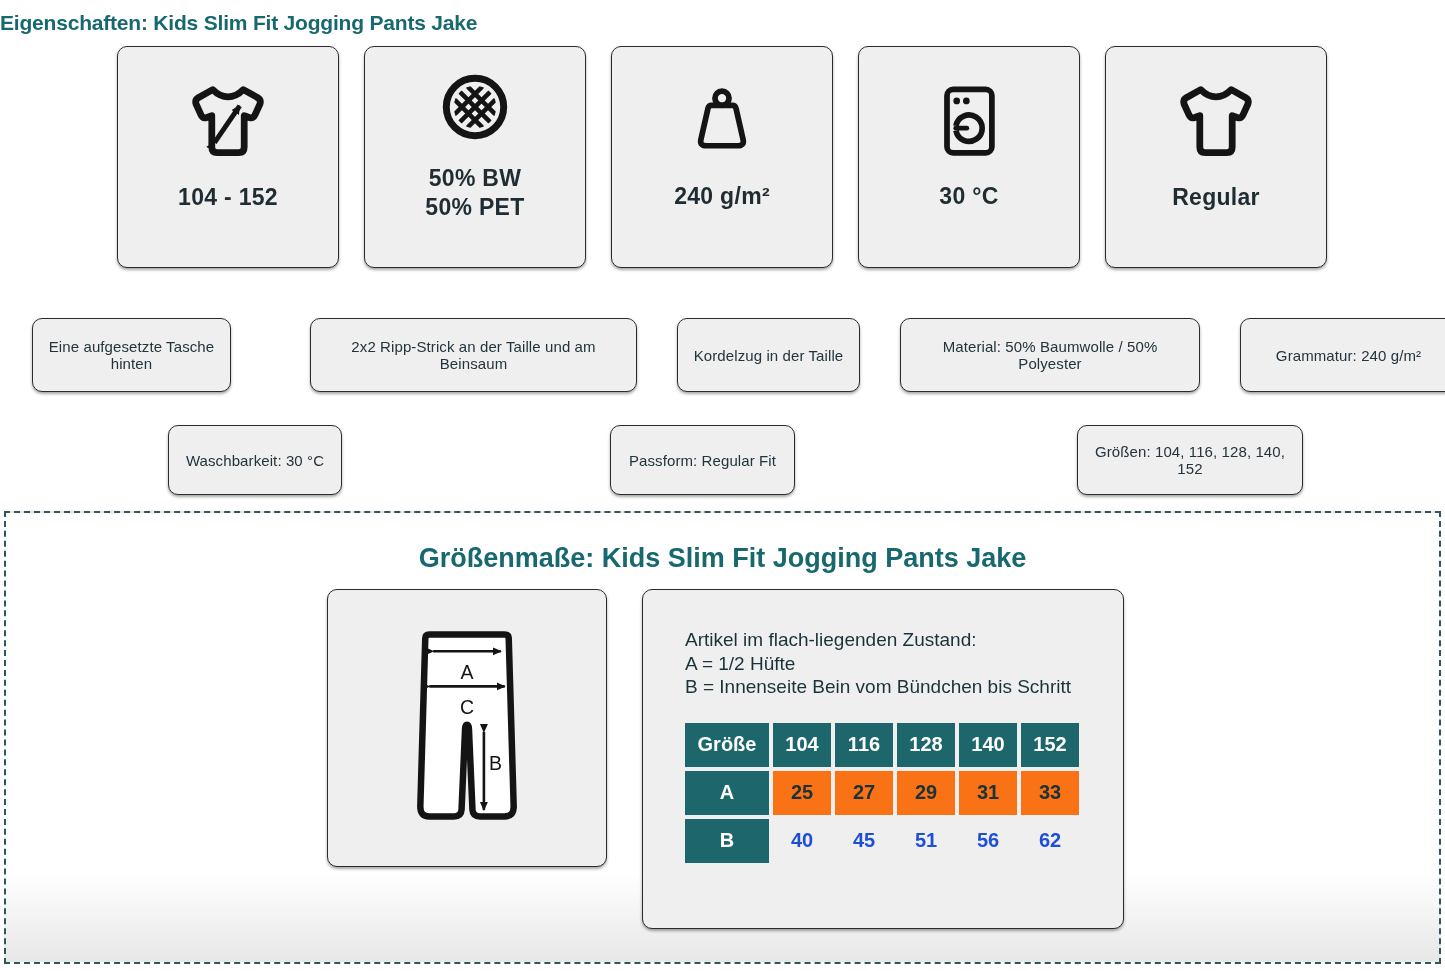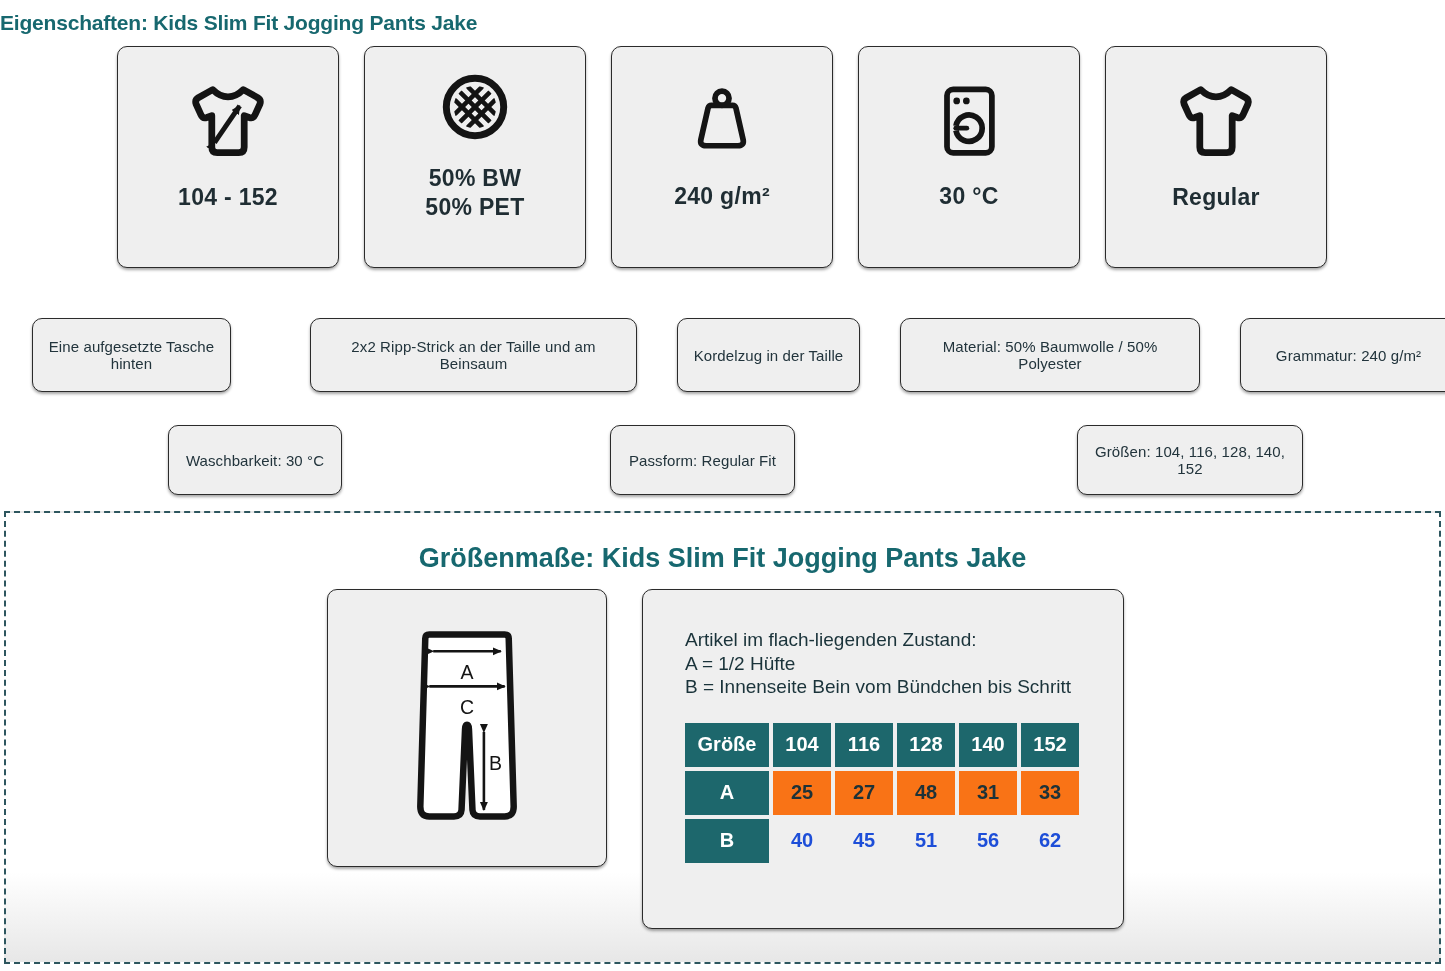--- a/index.html
+++ b/index.html
@@ -205,21 +205,21 @@
       <div class="cell th">Größe</div>
       <div class="cell th">104</div>
       <div class="cell th">116</div>
       <div class="cell th">128</div>
       <div class="cell th">140</div>
       <div class="cell th">152</div>
 
       <div class="cell th">A</div>
       <div class="cell val-a">25</div>
       <div class="cell val-a">27</div>
-      <div class="cell val-a">48</div>
+      <div class="cell val-a">29</div>
       <div class="cell val-a">31</div>
       <div class="cell val-a">33</div>
 
       <div class="cell th">B</div>
       <div class="cell val-b">40</div>
       <div class="cell val-b">45</div>
       <div class="cell val-b">51</div>
       <div class="cell val-b">56</div>
       <div class="cell val-b">62</div>
     </div>

